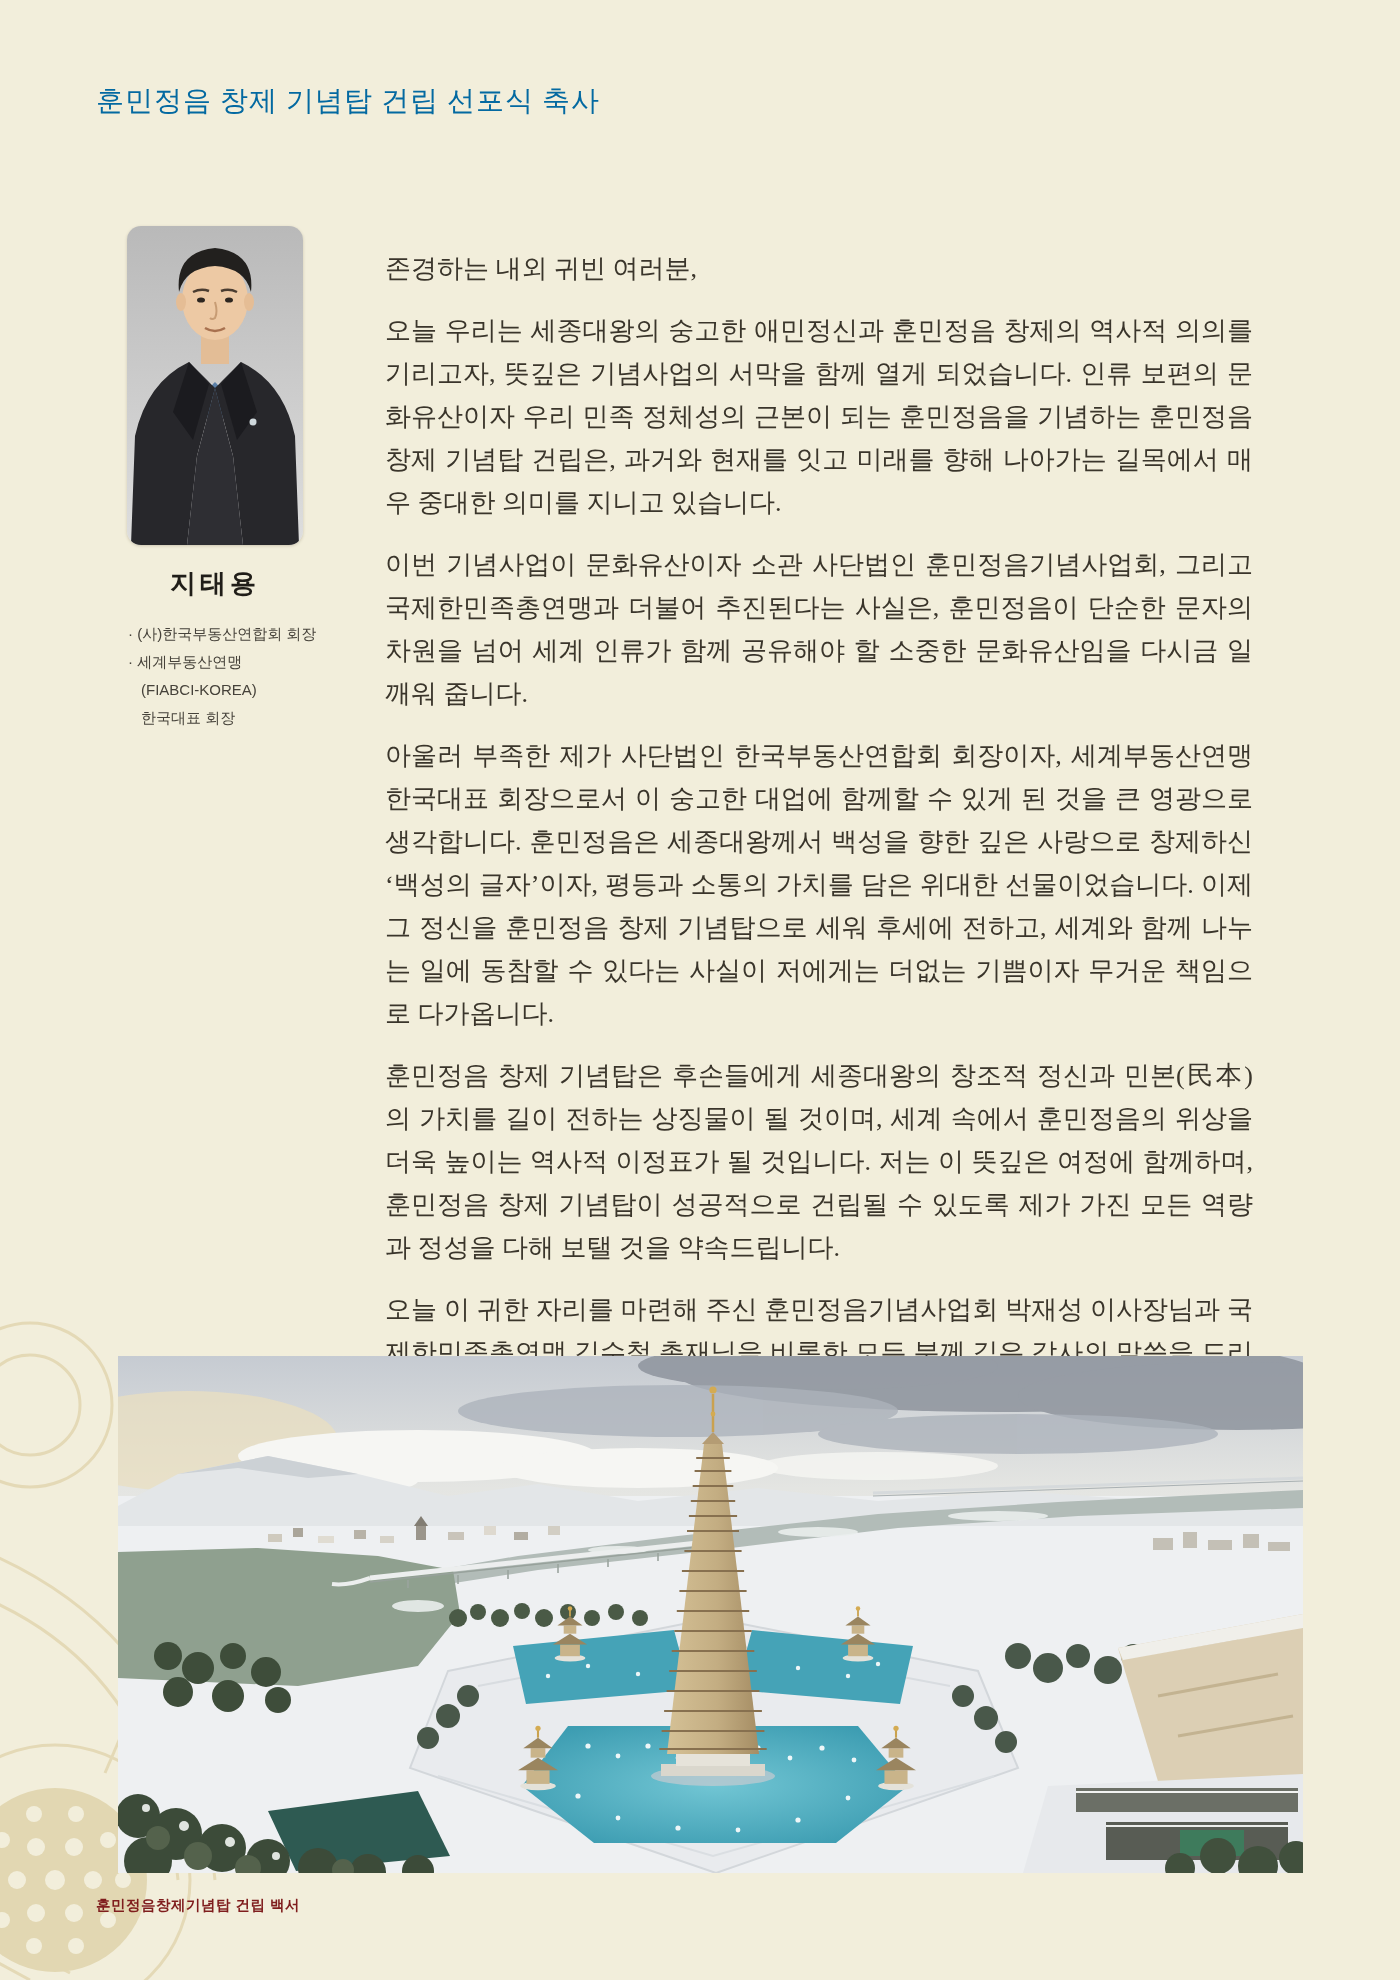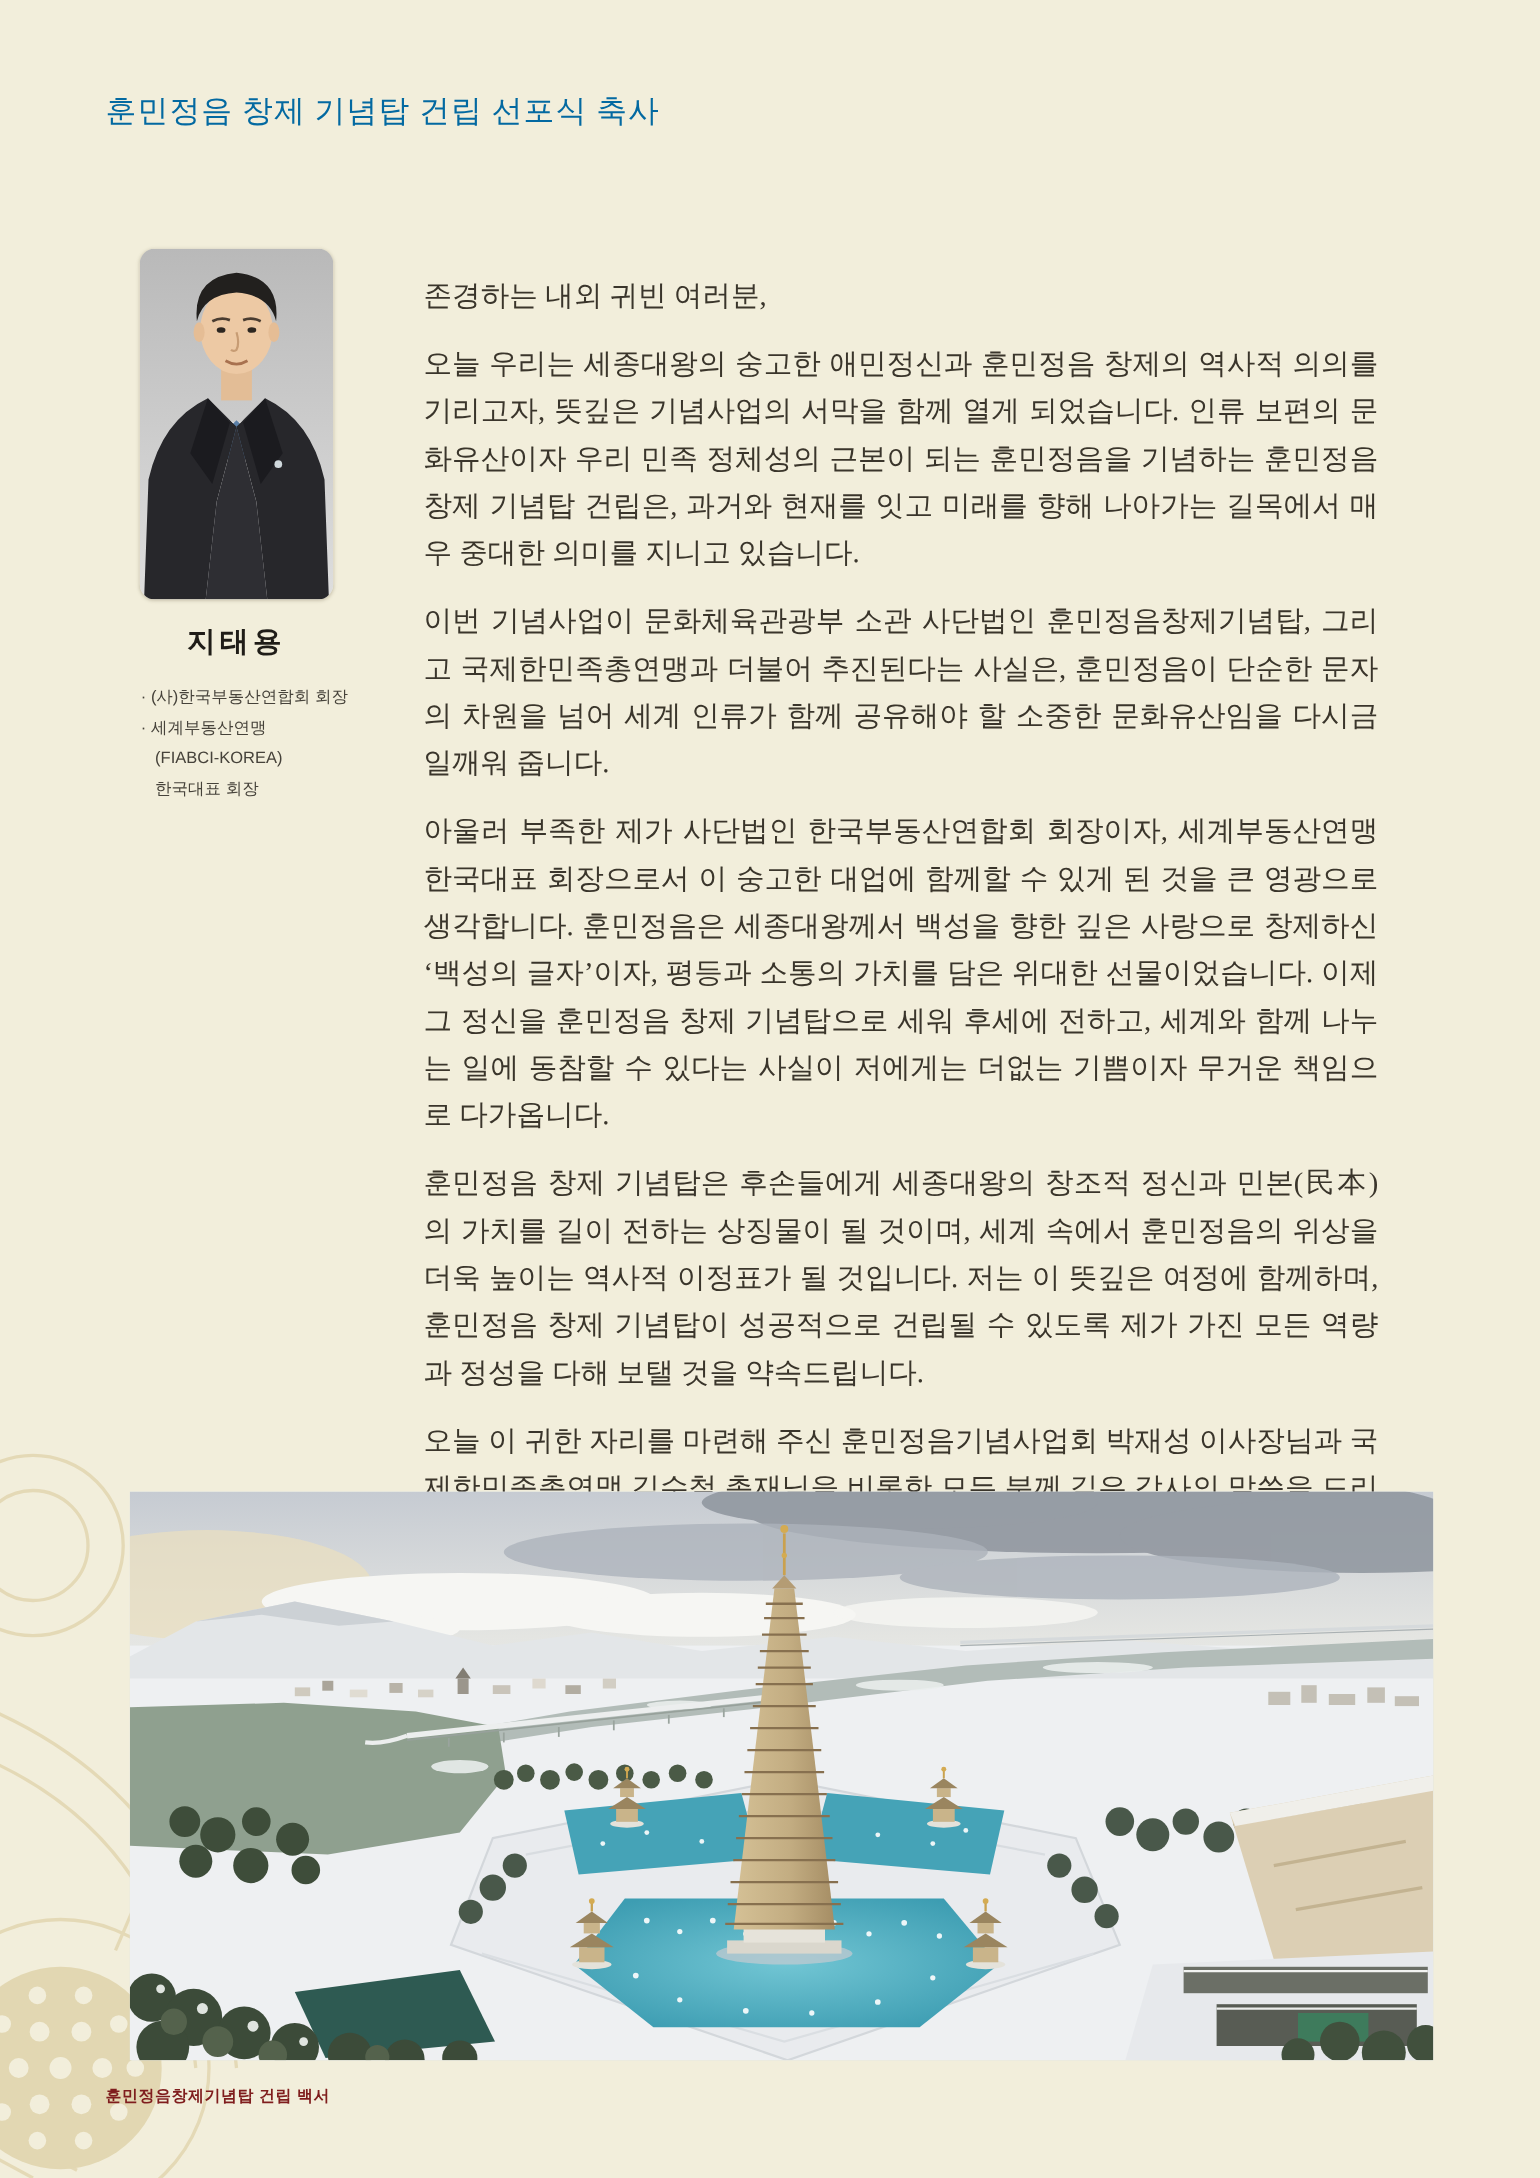--- a/index.html
+++ b/index.html
@@ -148,21 +148,21 @@
 <div class="credentials">
   <span class="cred-line">· (사)한국부동산연합회 회장</span>
   <span class="cred-line">· 세계부동산연맹</span>
   <span class="cred-line indent">(FIABCI-KOREA)</span>
   <span class="cred-line indent">한국대표 회장</span>
 </div>
 
 <div class="speech">
   <p>존경하는 내외 귀빈 여러분,</p>
   <p>오늘 우리는 세종대왕의 숭고한 애민정신과 훈민정음 창제의 역사적 의의를 기리고자, 뜻깊은 기념사업의 서막을 함께 열게 되었습니다. 인류 보편의 문화유산이자 우리 민족 정체성의 근본이 되는 훈민정음을 기념하는 훈민정음 창제 기념탑 건립은, 과거와 현재를 잇고 미래를 향해 나아가는 길목에서 매우 중대한 의미를 지니고 있습니다.</p>
-  <p>이번 기념사업이 문화체육관광부 소관 사단법인 훈민정음창제기념탑, 그리고 국제한민족총연맹과 더불어 추진된다는 사실은, 훈민정음이 단순한 문자의 차원을 넘어 세계 인류가 함께 공유해야 할 소중한 문화유산임을 다시금 일깨워 줍니다.</p>
+  <p>이번 기념사업이 문화유산이자 소관 사단법인 훈민정음기념사업회, 그리고 국제한민족총연맹과 더불어 추진된다는 사실은, 훈민정음이 단순한 문자의 차원을 넘어 세계 인류가 함께 공유해야 할 소중한 문화유산임을 다시금 일깨워 줍니다.</p>
   <p>아울러 부족한 제가 사단법인 한국부동산연합회 회장이자, 세계부동산연맹 한국대표 회장으로서 이 숭고한 대업에 함께할 수 있게 된 것을 큰 영광으로 생각합니다. 훈민정음은 세종대왕께서 백성을 향한 깊은 사랑으로 창제하신 ‘백성의 글자’이자, 평등과 소통의 가치를 담은 위대한 선물이었습니다. 이제 그 정신을 훈민정음 창제 기념탑으로 세워 후세에 전하고, 세계와 함께 나누는 일에 동참할 수 있다는 사실이 저에게는 더없는 기쁨이자 무거운 책임으로 다가옵니다.</p>
   <p>훈민정음 창제 기념탑은 후손들에게 세종대왕의 창조적 정신과 민본(民本)의 가치를 길이 전하는 상징물이 될 것이며, 세계 속에서 훈민정음의 위상을 더욱 높이는 역사적 이정표가 될 것입니다. 저는 이 뜻깊은 여정에 함께하며, 훈민정음 창제 기념탑이 성공적으로 건립될 수 있도록 제가 가진 모든 역량과 정성을 다해 보탤 것을 약속드립니다.</p>
   <p>오늘 이 귀한 자리를 마련해 주신 훈민정음기념사업회 박재성 이사장님과 국제한민족총연맹 김수철 총재님을 비롯한 모든 분께 깊은 감사의 말씀을 드리며, 훈민정음 창제 기념탑 건립이 우리 민족의 긍지와 자부심은 물론, 인류 공동의 문화유산으로 길이 빛나기를 것입니다 기원합니다. 감사합니다.</p>
 </div>
 
 <div class="hero">
   <svg width="1185" height="517" viewBox="0 0 1185 517" xmlns="http://www.w3.org/2000/svg">
     <defs>
       <linearGradient id="sky" x1="0" y1="0" x2="0" y2="1">
         <stop offset="0" stop-color="#c6cbd2"></stop>

